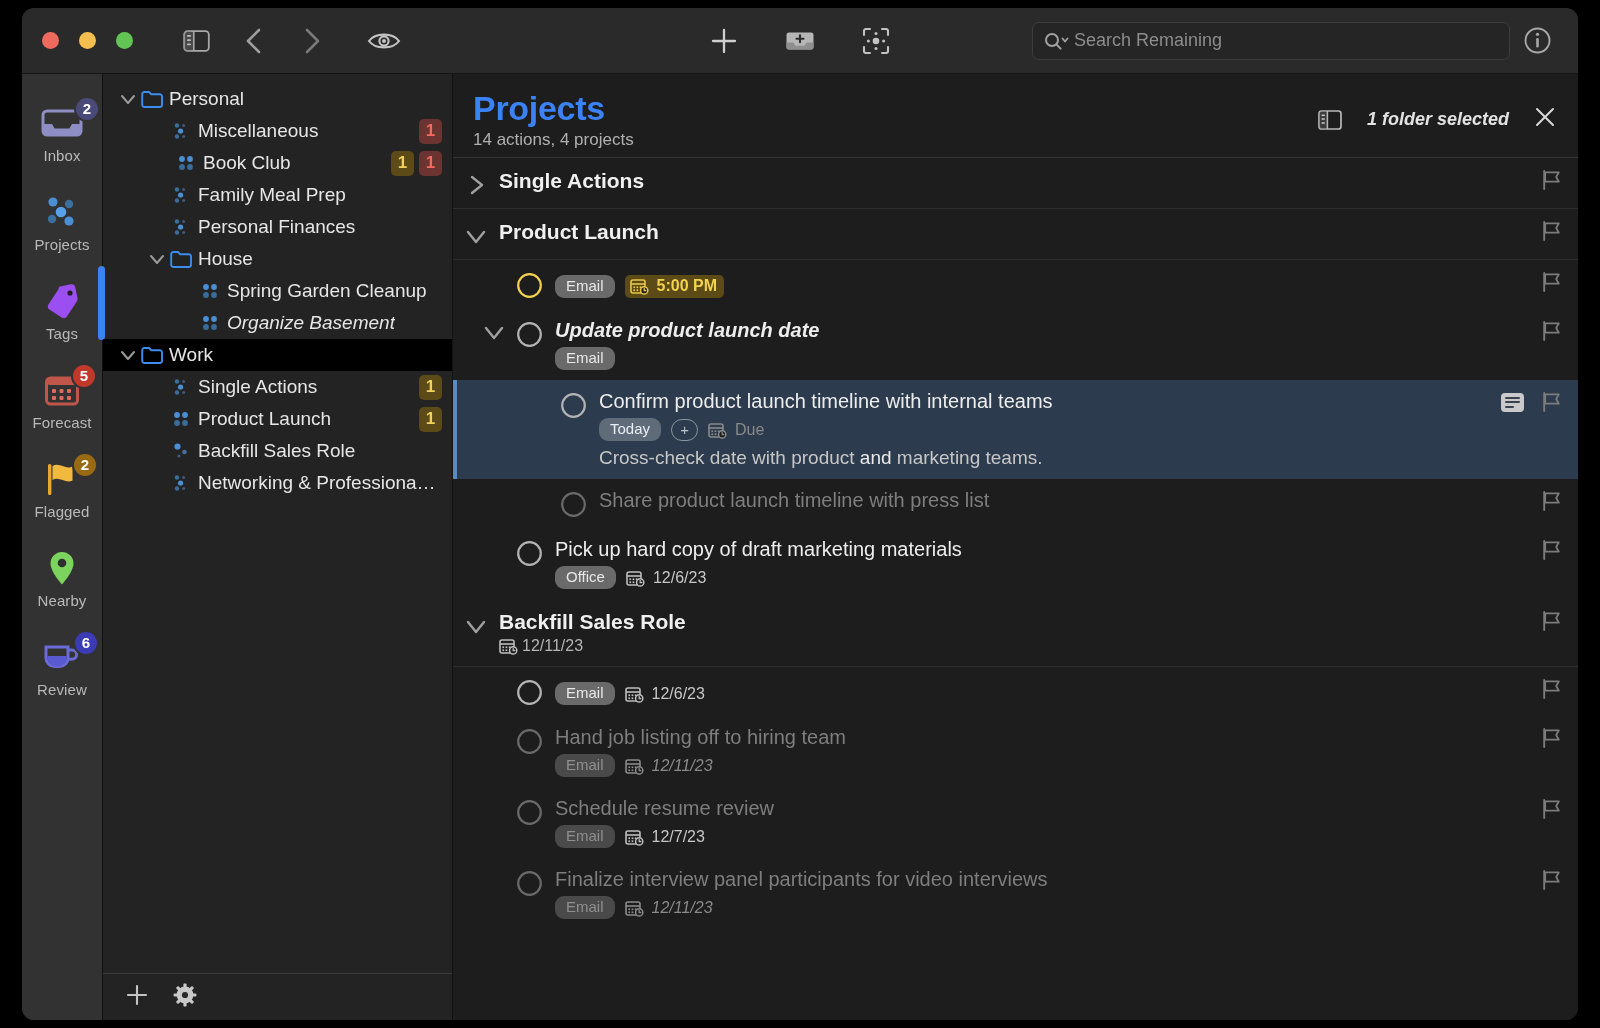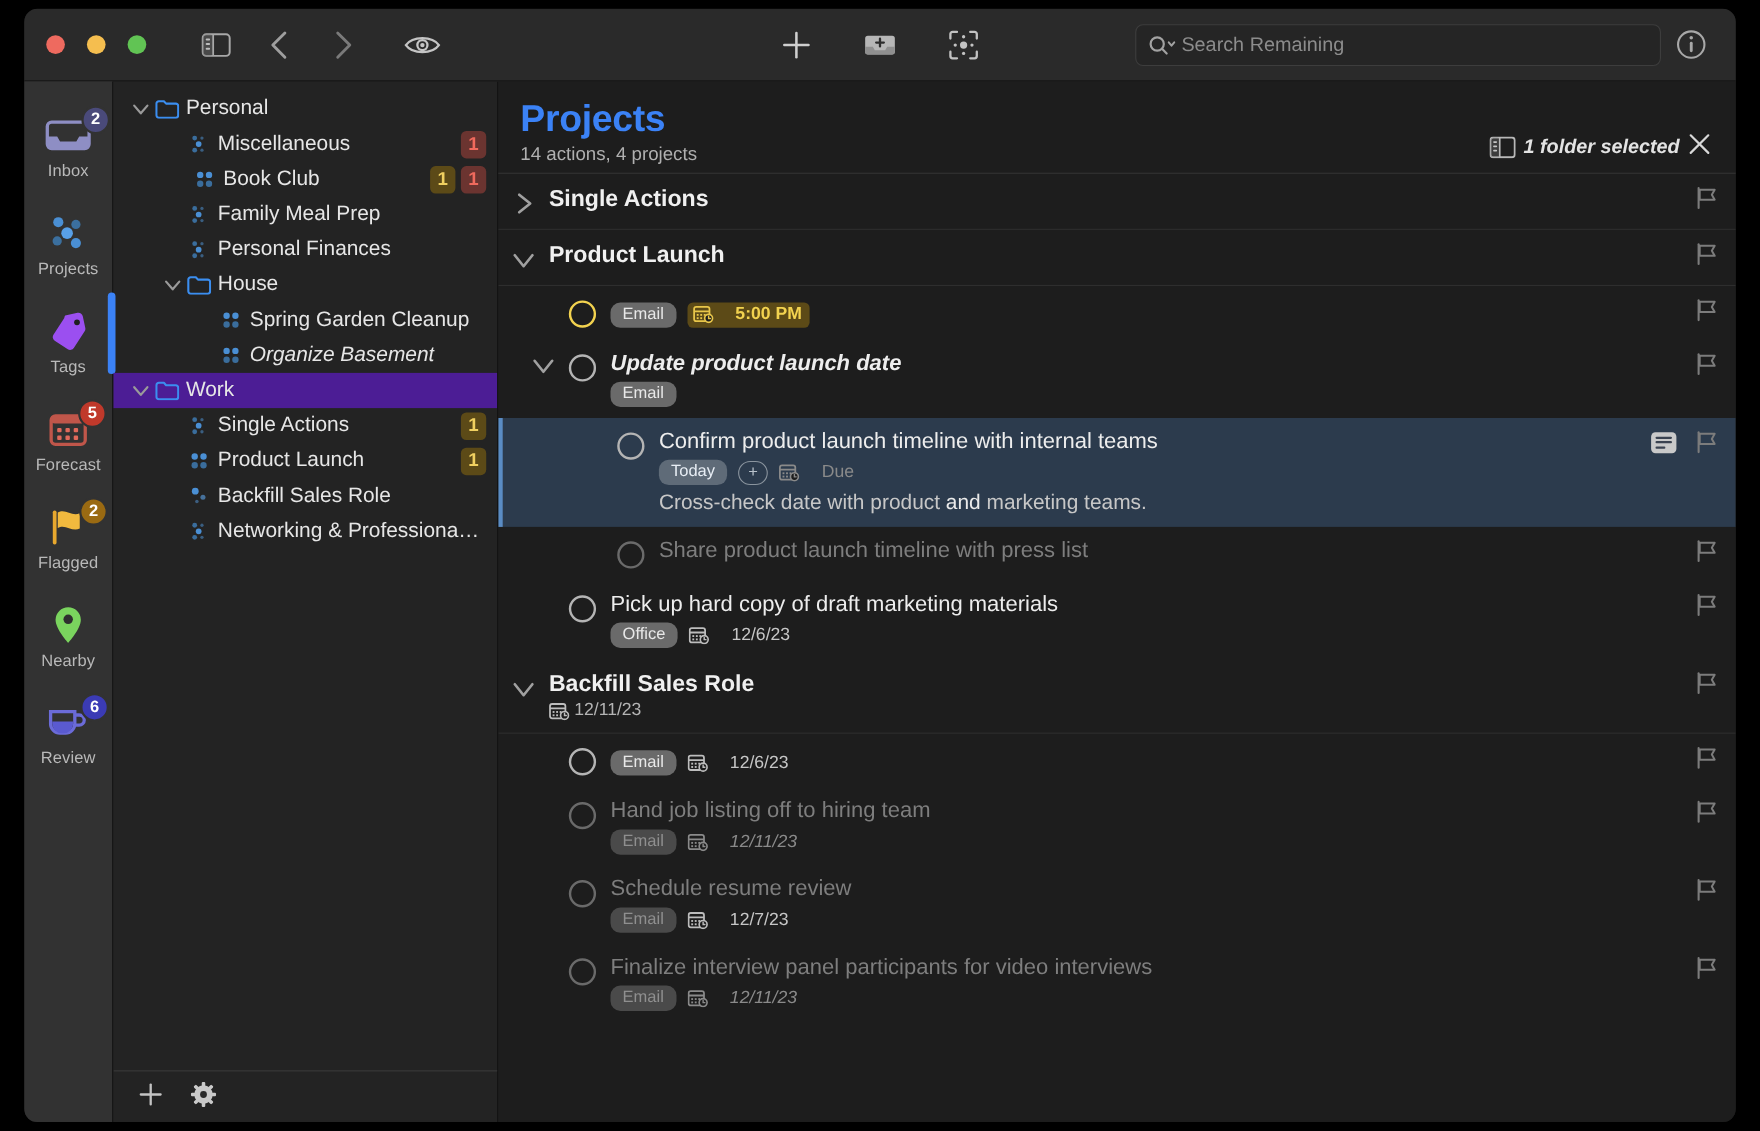--- a/index.html
+++ b/index.html
@@ -112,21 +112,21 @@
     background:#232323;
     border-right:1px solid #111;
     display:flex; flex-direction:column;
   }
   #tree { flex:1; padding-top:9px; overflow:hidden; }
   .trow {
     height:32px; display:flex; align-items:center;
     padding-right:10px; font-size:19px; color:#e6e6e6;
     position:relative;
   }
-  .trow.selected { background:#4c1d95; }
+  .trow.selected { background:#000000; }
   .disc { width:22px; flex:0 0 22px; display:flex; align-items:center; justify-content:center; }
   .tico { width:26px; flex:0 0 26px; display:flex; align-items:center; justify-content:center; margin-right:4px; }
   .tlabel { white-space:nowrap; overflow:hidden; text-overflow:ellipsis; }
   .counts { margin-left:auto; display:flex; gap:5px; }
   .cbadge {
     min-width:23px; height:25px; padding:0 6px;
     border-radius:5px; font-size:17px; font-weight:600;
     display:flex; align-items:center; justify-content:center;
   }
   .cbadge.due { background:#5c4a17; color:#f0d060; }
@@ -143,22 +143,22 @@
   #main { flex:1; background:#1d1d1d; display:flex; flex-direction:column; min-width:0; }
   #main-header {
     flex:0 0 84px; padding:16px 20px 0 20px;
     display:flex; align-items:flex-start;
     border-bottom:1px solid #343434;
     position:relative;
   }
   #page-title { font-size:34px; font-weight:700; color:#3b82f6; line-height:1.08; letter-spacing:-.3px; }
   #page-sub { font-size:17px; color:#b0b0b0; margin-top:3px; }
   #focus-chip {
-    position:absolute; right:22px; top:46px;
-    display:flex; align-items:center; gap:7px;
+    position:absolute; right:22px; top:32px;
+    display:flex; align-items:center; gap:25px;
     color:#e3e3e3; font-size:18px; font-style:italic; font-weight:600;
   }
 
   #list { flex:1; overflow:hidden; }
 
   .grow {
     display:flex; align-items:flex-start;
     position:relative;
     border-bottom:1px solid #2e2e2e;
     padding:11px 0 11px 0;
@@ -191,21 +191,21 @@
     padding:2px 11px 3px 11px; line-height:1.2;
   }
   .tag.dim { background:#4a4a4a; color:#8f8f8f; }
   .tag.today { background:#5f6b78; color:#e8eef5; }
   .addtag {
     width:27px; height:22px; border-radius:11px;
     border:1px solid #8a949e; color:#b9c2cb;
     font-size:15px; display:flex; align-items:center; justify-content:center;
   }
   .dtchip {
-    display:flex; align-items:flex-start; gap:20px;
+    display:flex; align-items:flex-end; gap:8px;
     font-size:16px; color:#c6c6c6;
   }
   .dtchip.dim { color:#8a8a8a; }
   .dtchip.ital { font-style:italic; }
   .dtchip.soon {
     background:#5c4a17; color:#f2d24f; font-weight:600;
     padding:2px 7px 3px 5px; border-radius:5px;
   }
   .dtchip.placeholder { color:#8a8a8a; }
   .note { font-size:19px; color:#c7c7c7; margin-top:6px; }

